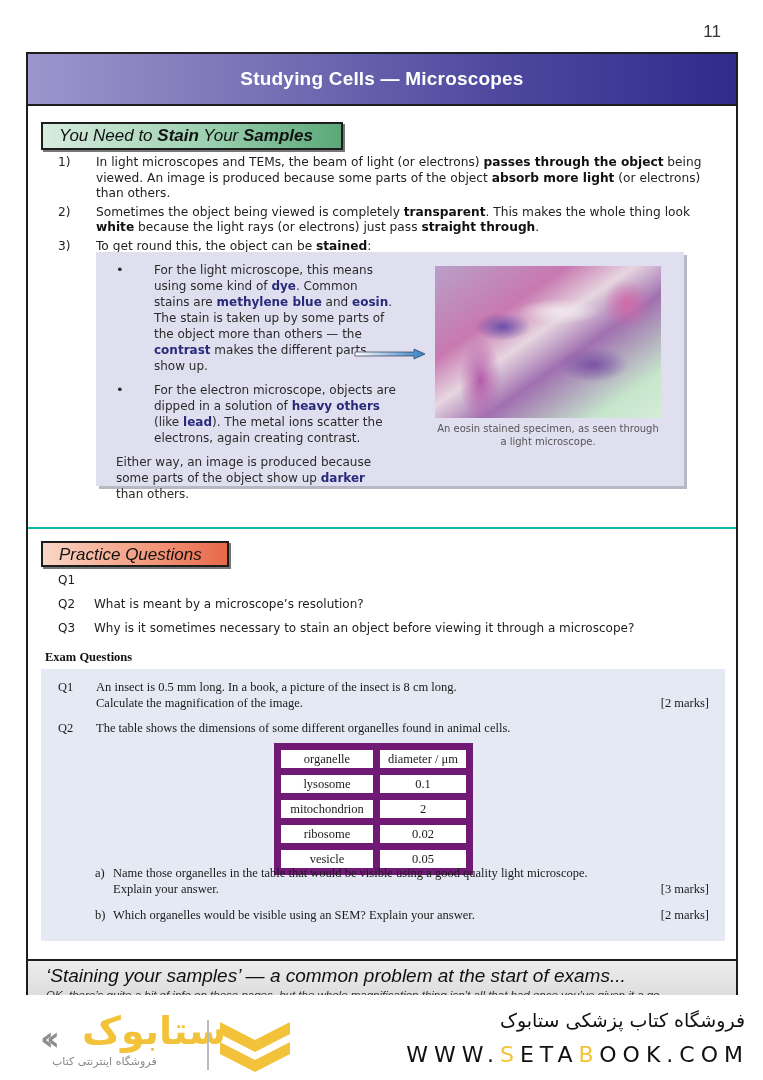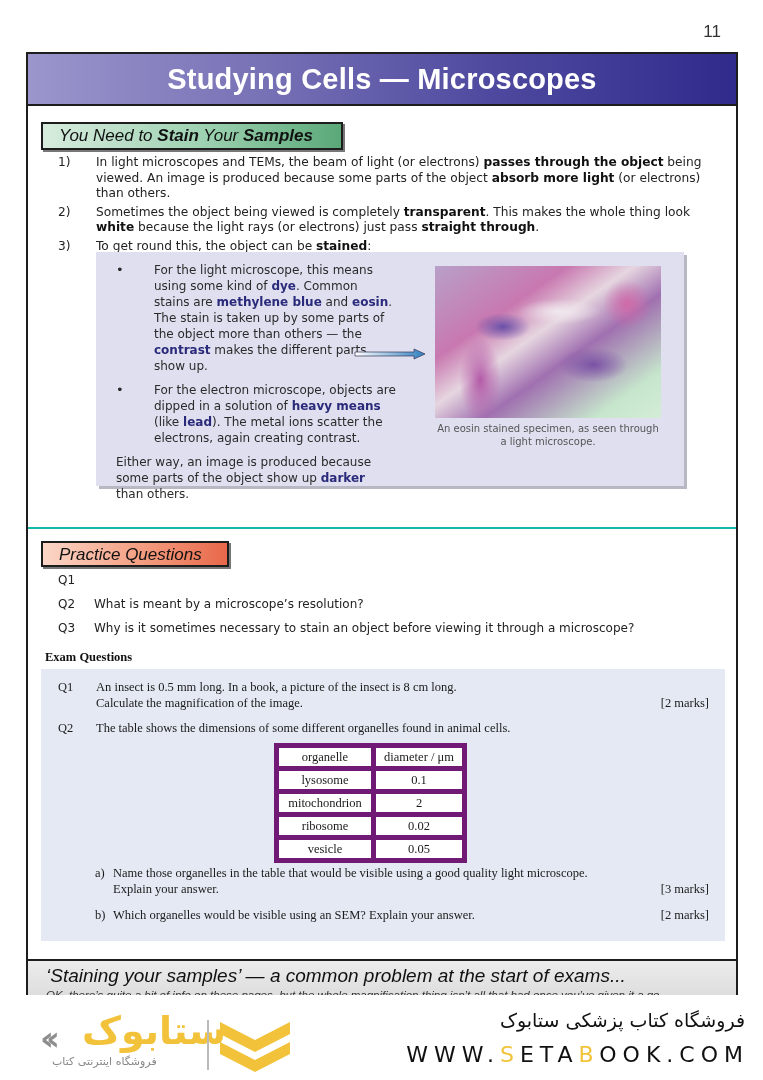--- a/index.html
+++ b/index.html
@@ -16,21 +16,21 @@
     border:2px solid #1d1d1d; box-sizing:border-box; background:#fff;
   }
   .title-bar {
     position:absolute; left:0; top:0; right:0; height:50px;
     background:linear-gradient(90deg,#9b96cc 0%,#7b75b8 30%,#4f4a9f 65%,#302b8c 100%);
     border-bottom:2px solid #1d1d1d;
     display:flex; align-items:center; justify-content:center;
   }
   .title-bar h1 {
     margin:9px; color:#fff; font-family:"Liberation Sans", sans-serif;
-    font-weight:bold; font-size:29px; letter-spacing:0.2px;
+    font-weight:bold; font-size:19px; letter-spacing:0.2px;
   }
   .section-top {
     position:absolute; left:0; top:50px; right:0; height:423px;
     border-bottom:2px solid #14b8a6;
   }
   .heading-box {
     position:absolute; font-family:"Liberation Sans", sans-serif; font-style:italic;
     font-size:17px; color:#111; border:2px solid #1d1d1d; box-sizing:border-box;
     padding:2px 16px; box-shadow:2px 2px 0 #777;
   }
@@ -99,21 +99,21 @@
   }
   .eq { position:absolute; left:17px; right:16px; display:flex; }
   .eq .q { width:38px; flex:none; }
   .eq .body { flex:1; }
   .marks { position:absolute; right:0; }
   .organelle-table {
     position:absolute; left:233px; top:74px; border-collapse:collapse;
     background:#fff; font-family:"Liberation Serif", serif; font-size:12.5px;
   }
   .organelle-table td {
-    border:5px solid #701a75; padding:1px 6px; height:16px; text-align:center;
+    border:7px solid #701a75; padding:1px 6px; height:16px; text-align:center;
   }
   .organelle-table td:first-child { width:80px; }
   .organelle-table td:last-child { width:74px; }
   .sub { position:absolute; left:54px; right:16px; }
   .sub-row { display:flex; }
   .sub-row .l { width:18px; flex:none; }
   .footer-band {
     position:absolute; left:0; top:905px; right:0; height:38px;
     background:linear-gradient(180deg,#ececec 0%,#dcdcdc 100%);
     border-top:2px solid #1d1d1d;
@@ -182,21 +182,21 @@
     </div>
 
     <div class="stain-box">
       <div class="bullets">
         <div class="bullet">
           <span class="dot">•</span>
           <span><span>For the light microscope, this means using some kind of </span><span class="hl">dye</span><span>.  Common stains are </span><span class="hl">methylene blue</span><span> and </span><span class="hl">eosin</span><span>. The stain is taken up by some parts of the object more than others — the </span><span class="hl">contrast</span><span> makes the different parts show up.</span></span>
         </div>
         <div class="bullet">
           <span class="dot">•</span>
-          <span><span>For the electron microscope, objects are dipped in a solution of </span><span class="hl">heavy means</span><span> (like </span><span class="hl">lead</span><span>).  The metal ions scatter the electrons, again creating contrast.</span></span>
+          <span><span>For the electron microscope, objects are dipped in a solution of </span><span class="hl">heavy others</span><span> (like </span><span class="hl">lead</span><span>).  The metal ions scatter the electrons, again creating contrast.</span></span>
         </div>
         <div class="either"><span>Either way, an image is produced because some parts of the object show up </span><span class="hl">darker</span><span> than others.</span></div>
       </div>
 
       <svg class="arrow" viewBox="0 0 72 12">
         <defs>
           <linearGradient id="ag" x1="0" x2="1" y1="0" y2="0">
             <stop offset="0" stop-color="#ffffff"></stop>
             <stop offset="1" stop-color="#2f7fc0"></stop>
           </linearGradient>

